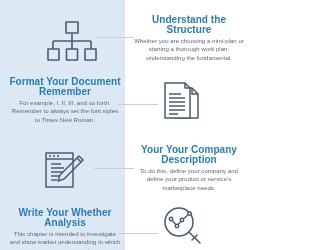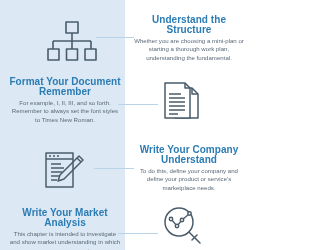--- a/index.html
+++ b/index.html
@@ -149,22 +149,22 @@
     <p class="heading">Understand the Structure</p>
     <p class="body">Whether you are choosing a mini-plan or starting a thorough work plan, understanding the fundamental.</p>
   </div>
 
   <div class="block txt txt-format">
     <p class="heading">Format Your Document Remember</p>
     <p class="body">For example, I, II, III, and so forth. Remember to always set the font styles to Times New Roman.</p>
   </div>
 
   <div class="block txt txt-company">
-    <p class="heading">Write Your Company Understand</p>
+    <p class="heading">Your Your Company Description</p>
     <p class="body">To do this, define your company and define your product or service's marketplace needs.</p>
   </div>
 
   <div class="block txt txt-market">
-    <p class="heading">Write Your Market Analysis</p>
+    <p class="heading">Write Your Whether Analysis</p>
     <p class="body">This chapter is intended to investigate and show market understanding in which your company operates.</p>
   </div>
 
 </div>
 
 </body></html>

